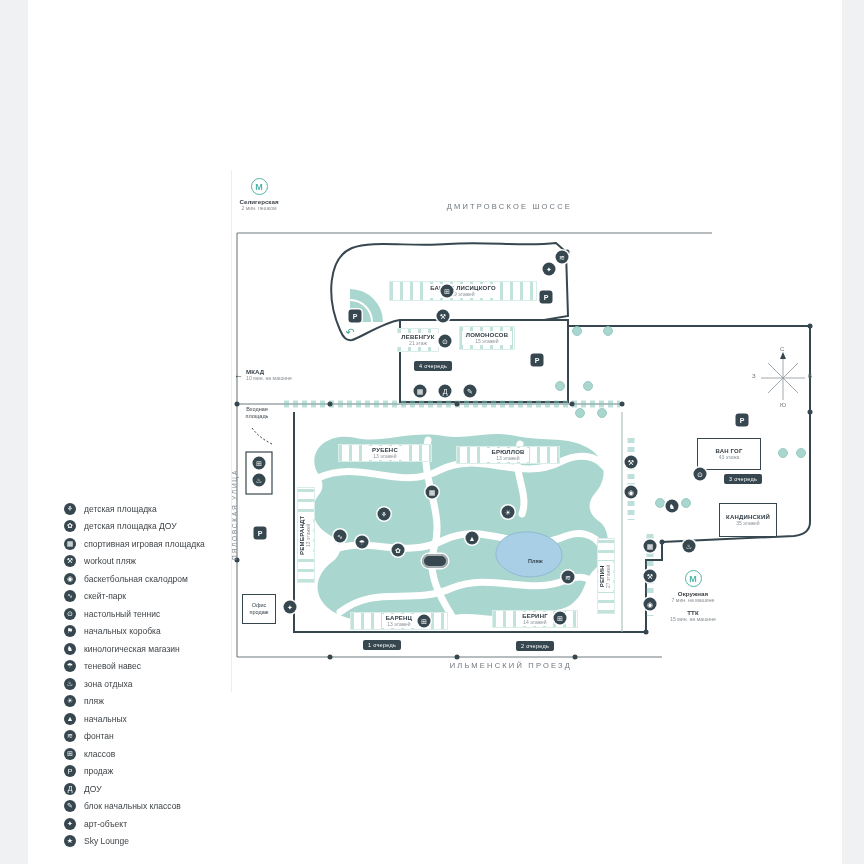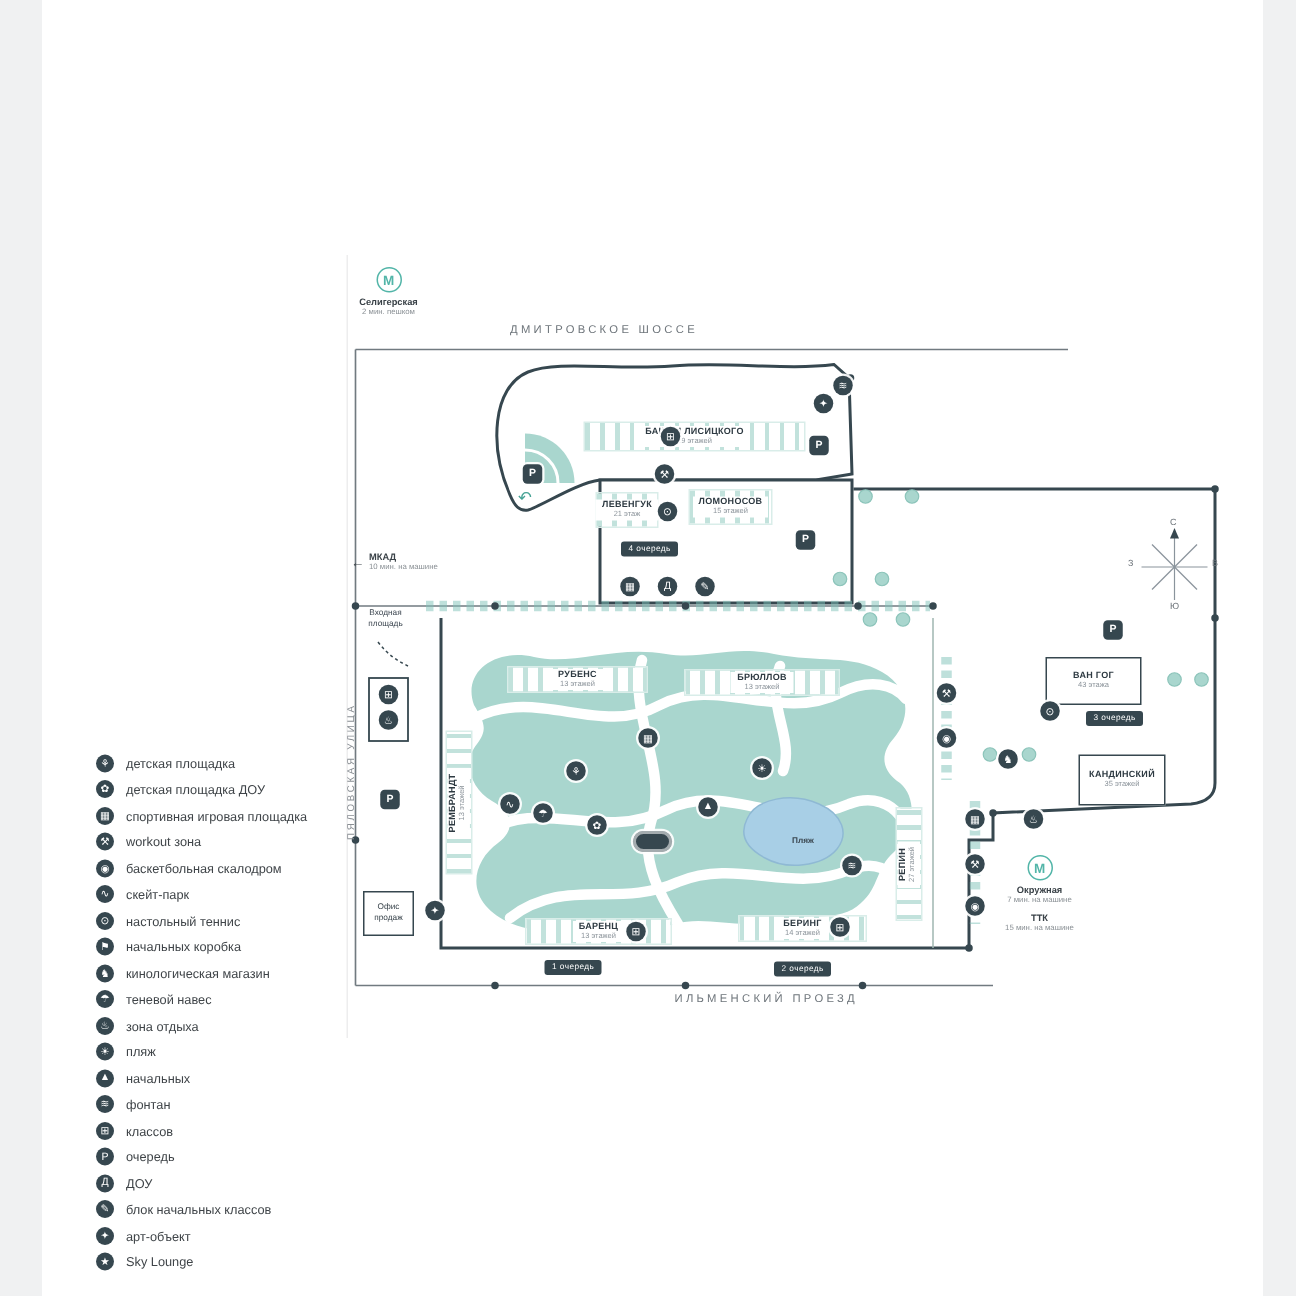--- a/index.html
+++ b/index.html
@@ -8,21 +8,21 @@
   .sheet{position:absolute;left:28px;top:0;width:814px;height:864px;background:#fff;}
   .legend-panel{position:absolute;left:28px;top:170px;width:203px;height:522px;background:#fff;border-right:1px solid #EDEDEE;}
   #legend-list{position:absolute;left:36px;top:330px;}
   .legend-row{display:flex;align-items:center;height:17.5px;}
   .licon{width:12px;height:12px;border-radius:50%;background:#36474F;color:#fff;display:flex;align-items:center;justify-content:center;font-size:7px;margin-right:8px;flex:0 0 12px;}
   .llabel{font-size:8.5px;color:#3F4448;white-space:nowrap;}
 
   .map{position:absolute;left:0;top:0;width:864px;height:864px;}
   svg{position:absolute;left:0;top:0;}
 
-  .street-top{position:absolute;left:340px;top:215px;width:232px;text-align:left;font-size:7.5px;letter-spacing:2.2px;color:#6E757B;}
+  .street-top{position:absolute;left:340px;top:202px;width:232px;text-align:right;font-size:7.5px;letter-spacing:2.2px;color:#6E757B;}
   .street-bottom{position:absolute;left:340px;top:661px;width:232px;text-align:right;font-size:7.5px;letter-spacing:2.2px;color:#6E757B;}
   .street-left{position:absolute;left:231px;top:560px;transform:rotate(-90deg);transform-origin:left top;font-size:6.5px;letter-spacing:1.8px;color:#8A8F94;white-space:nowrap;}
 
   .metro-top{position:absolute;left:234px;top:178px;width:50px;display:flex;flex-direction:column;align-items:center;text-align:center;}
   .metro-right{position:absolute;left:662px;top:570px;width:62px;display:flex;flex-direction:column;align-items:center;text-align:center;}
   .micon-metro{width:15px;height:15px;border-radius:50%;background:#fff;border:1.5px solid #52B5A8;color:#52B5A8;font-weight:bold;font-size:9px;display:flex;align-items:center;justify-content:center;margin-bottom:3px;}
   .metro-name{font-size:6.2px;font-weight:bold;color:#3A4248;}
   .metro-note{font-size:5.2px;color:#8A9095;}
   .ttk{margin-top:6px;}
 
@@ -68,21 +68,21 @@
         <div class="legend-row">
           <div class="licon" style="display: flex; align-items: center; justify-content: center;">✿</div>
           <div class="llabel">детская площадка ДОУ</div>
         </div>
         <div class="legend-row">
           <div class="licon" style="display: flex; align-items: center; justify-content: center;">▦</div>
           <div class="llabel">спортивная игровая площадка</div>
         </div>
         <div class="legend-row">
           <div class="licon" style="display: flex; align-items: center; justify-content: center;">⚒</div>
-          <div class="llabel">workout зона</div>
+          <div class="llabel">workout пляж</div>
         </div>
         <div class="legend-row">
           <div class="licon" style="display: flex; align-items: center; justify-content: center;">◉</div>
           <div class="llabel">баскетбольная скалодром</div>
         </div>
         <div class="legend-row">
           <div class="licon" style="display: flex; align-items: center; justify-content: center;">∿</div>
           <div class="llabel">скейт-парк</div>
         </div>
         <div class="legend-row">
@@ -116,21 +116,21 @@
         <div class="legend-row">
           <div class="licon" style="display: flex; align-items: center; justify-content: center;">≋</div>
           <div class="llabel">фонтан</div>
         </div>
         <div class="legend-row">
           <div class="licon" style="display: flex; align-items: center; justify-content: center;">⊞</div>
           <div class="llabel">классов</div>
         </div>
         <div class="legend-row">
           <div class="licon" style="display: flex; align-items: center; justify-content: center;">P</div>
-          <div class="llabel">очередь</div>
+          <div class="llabel">продаж</div>
         </div>
         <div class="legend-row">
           <div class="licon" style="display: flex; align-items: center; justify-content: center;">Д</div>
           <div class="llabel">ДОУ</div>
         </div>
         <div class="legend-row">
           <div class="licon" style="display: flex; align-items: center; justify-content: center;">✎</div>
           <div class="llabel">блок начальных классов</div>
         </div>
         <div class="legend-row">

